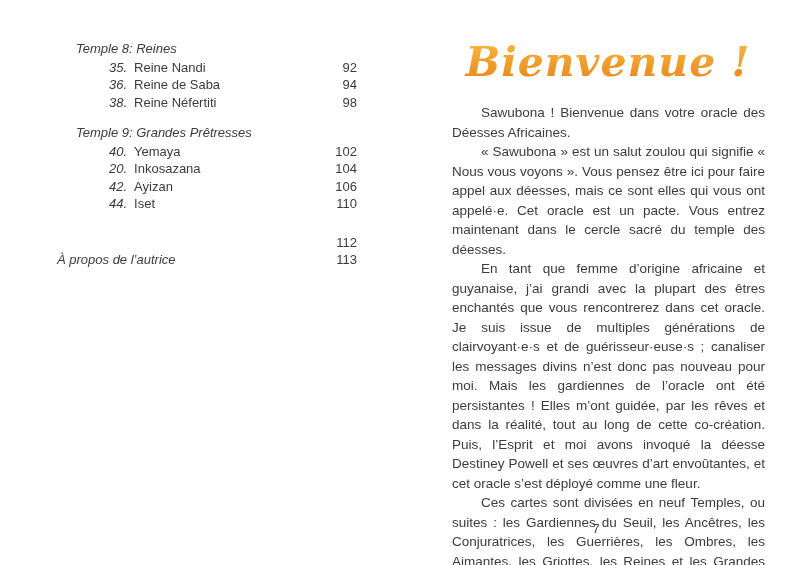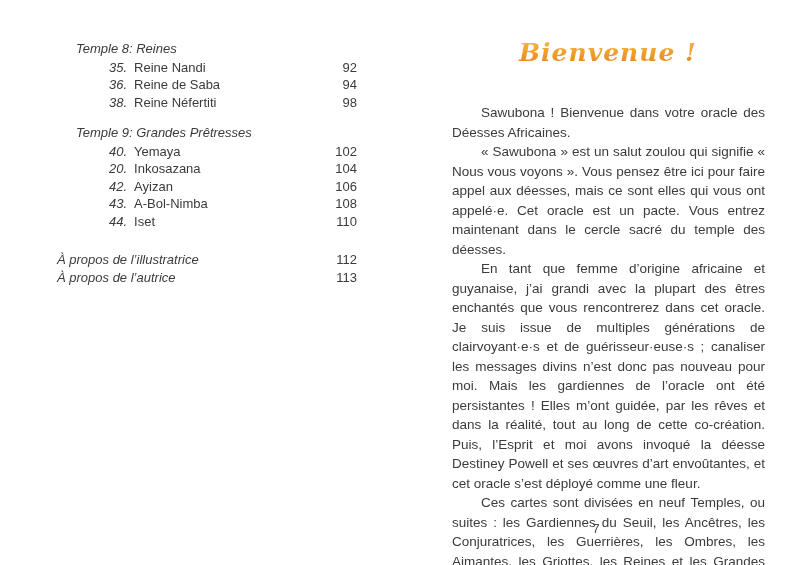--- a/index.html
+++ b/index.html
@@ -39,21 +39,21 @@
   .right-title {
     position: absolute;
     left: 450px;
     top: 38px;
     width: 316px;
     margin: 0;
     text-align: center;
     font-family: "DejaVu Serif", serif;
     font-style: italic;
     font-weight: bold;
-    font-size: 25px;
+    font-size: 41px;
     letter-spacing: 1px;
     color: #ef9b28;
   }
   @supports ((-webkit-background-clip: text) or (background-clip: text)) {
     .right-title {
       background: linear-gradient(180deg, #f7bd45 0%, #ee9c2b 55%, #e8821e 100%);
       -webkit-background-clip: text;
       background-clip: text;
       -webkit-text-fill-color: transparent;
       color: transparent;
@@ -117,34 +117,28 @@
               <span class="entry-num">20.</span>
               <span class="entry-title">Inkosazana</span>
               <span class="entry-page">104</span>
             </div>
             <div class="toc-entry">
               <span class="entry-num">42.</span>
               <span class="entry-title">Ayizan</span>
               <span class="entry-page">106</span>
             </div>
             <div class="toc-entry">
-              <span class="entry-num">43.</span>
-              <span class="entry-title">A-Bol-Nimba</span>
-              <span class="entry-page">108</span>
-            </div>
-            <div class="toc-entry">
               <span class="entry-num">44.</span>
               <span class="entry-title">Iset</span>
               <span class="entry-page">110</span>
             </div>
           </div>
         </div>
       <div class="toc-about" id="toc-about">
           <div class="about-entry">
-            <span class="about-title">À propos de l’illustratrice</span>
             <span class="about-page">112</span>
           </div>
           <div class="about-entry">
             <span class="about-title">À propos de l’autrice</span>
             <span class="about-page">113</span>
           </div>
         </div>
     </div>
   </div>
 

